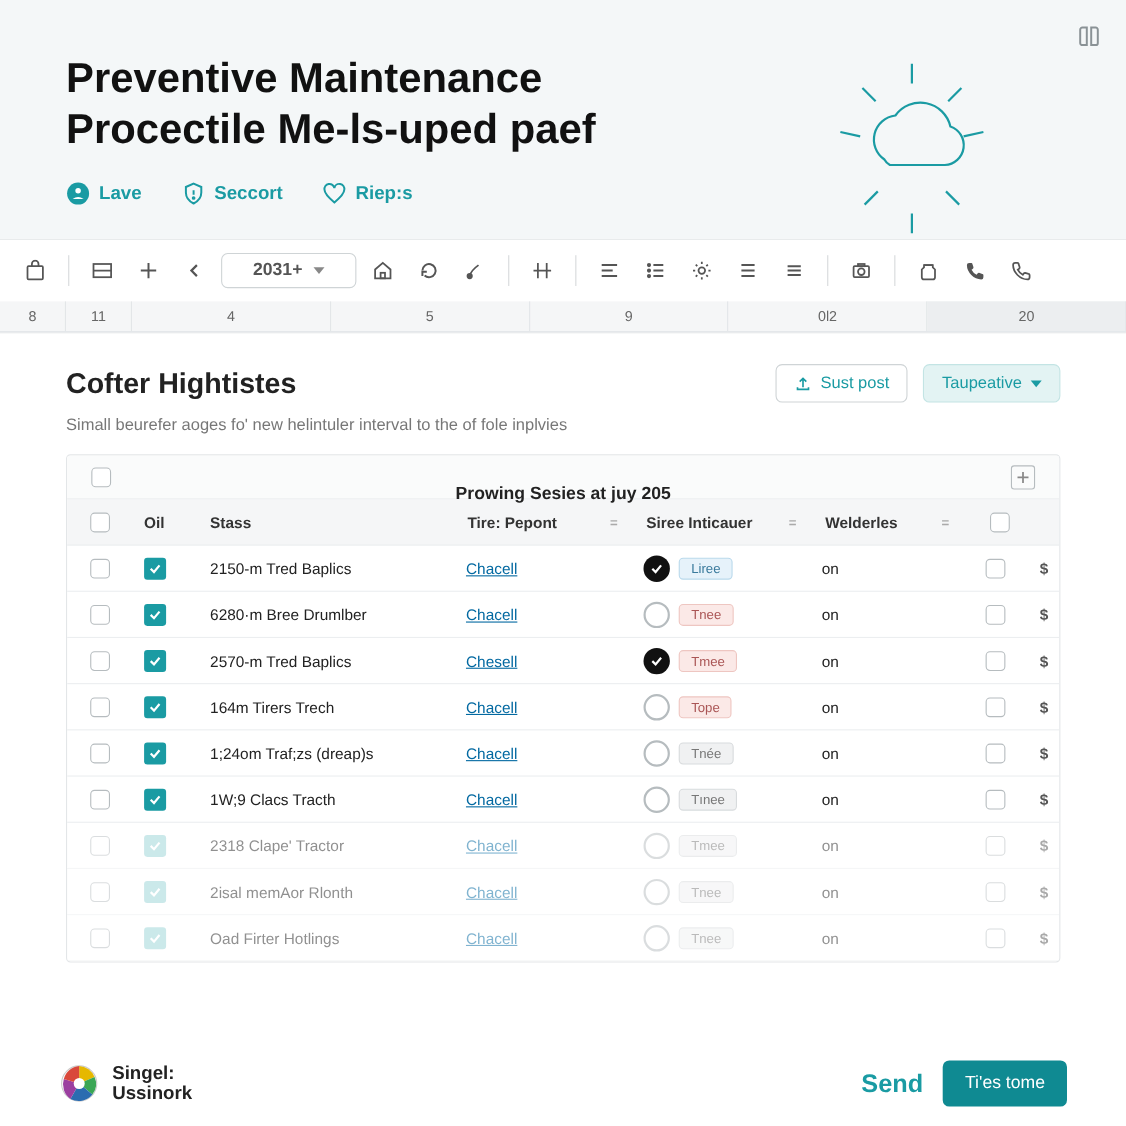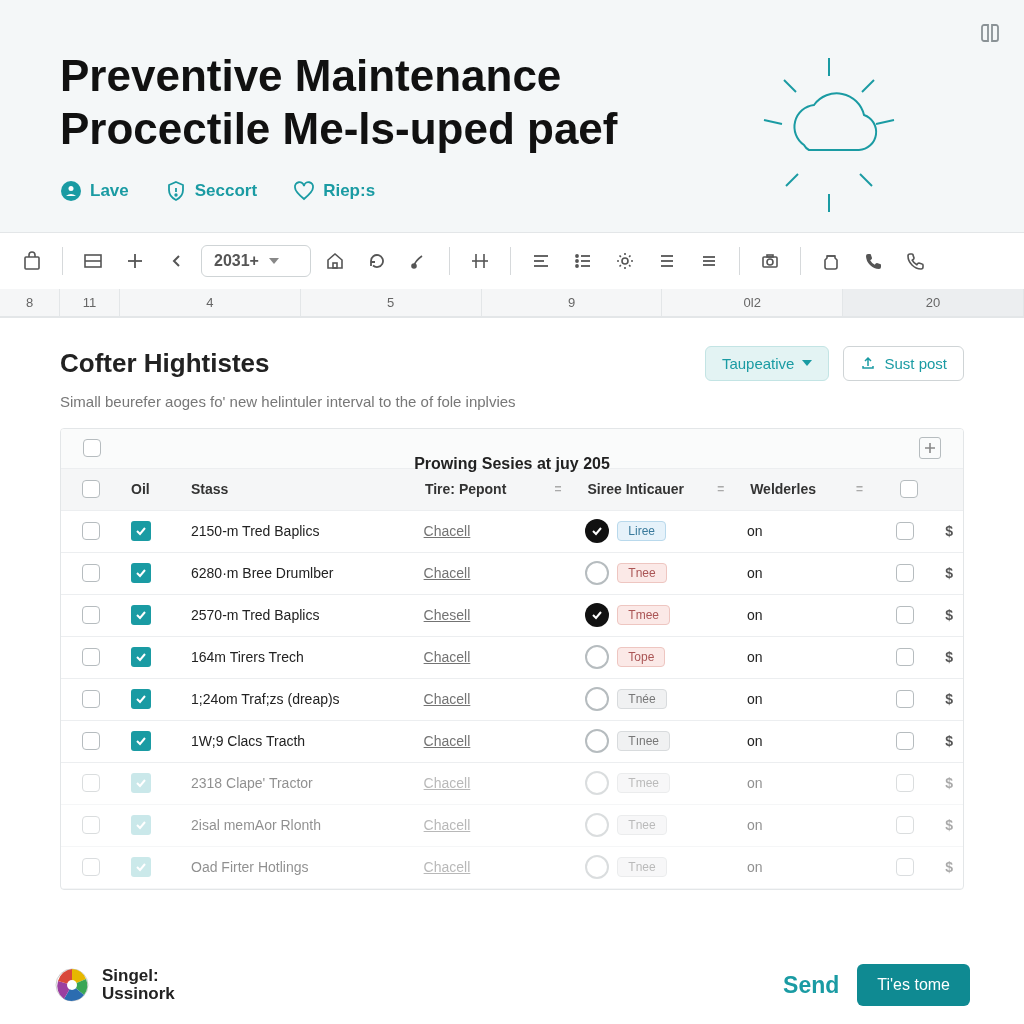--- a/index.html
+++ b/index.html
@@ -1,29 +1,29 @@
 <!DOCTYPE html>
 <html><head>
 <meta charset="utf-8">
 <style>
 * { box-sizing: border-box; margin: 0; padding: 0; }
 body { font-family: -apple-system, BlinkMacSystemFont, "Segoe UI", Arial, sans-serif; background: #fff; color: #222; width: 1024px; height: 1024px; overflow: hidden; position: relative; }
 .header-area { background: #f4f7f8; padding: 50px 60px 30px 60px; position: relative; }
 .corner-icon { position: absolute; top: 22px; right: 22px; }
-.page-title { font-size: 44px; font-weight: 700; line-height: 1.2; color: #111; max-width: 600px; }
+.page-title { font-size: 38px; font-weight: 700; line-height: 1.2; color: #111; max-width: 600px; }
 .breadcrumb-row { display: flex; gap: 36px; margin-top: 24px; align-items: center; }
 .crumb { display: flex; align-items: center; gap: 8px; color: #1a9ba3; font-weight: 600; font-size: 17px; cursor: pointer; }
 .crumb .cicon { width: 22px; height: 22px; display: flex; align-items: center; justify-content: center; }
 .weather { position: absolute; top: 50px; right: 110px; color: #1a9ba3; }
 
 .toolbar-wrap { background: #fff; border-top: 1px solid #e3e6e8; border-bottom: 1px solid #e3e6e8; }
 .toolbar { display: flex; align-items: center; gap: 6px; padding: 10px 14px; color: #555; }
 .tbtn { width: 36px; height: 36px; display: flex; align-items: center; justify-content: center; border-radius: 4px; cursor: pointer; color: #555; }
 .tsep { width: 1px; height: 28px; background: #d6d9db; margin: 0 6px; }
-.year-select { display: flex; align-items: center; gap: 10px; border: 1px solid #cfd4d6; border-radius: 6px; padding: 6px 12px; min-width: 110px; background: #fff; cursor: pointer; }
+.year-select { display: flex; align-items: center; gap: 10px; border: 1px solid #cfd4d6; border-radius: 6px; padding: 6px 28px; min-width: 110px; background: #fff; cursor: pointer; }
 .year-select span { font-weight: 600; font-size: 16px; }
 .chev { width: 0; height: 0; border-left: 5px solid transparent; border-right: 5px solid transparent; border-top: 6px solid #888; }
 
 .ruler { display: flex; background: #f5f6f7; border-bottom: 1px solid #e3e6e8; font-size: 13px; color: #666; }
 .ruler .rcell { flex: 1; text-align: center; padding: 6px 0; border-right: 1px solid #e3e6e8; }
 .ruler .rcell.first { flex: 0 0 60px; }
 .ruler .rcell.sec { flex: 0 0 60px; }
 .ruler .rcell.last { background: #eceef0; }
 
 .content { padding: 28px 60px 0 60px; }
@@ -44,21 +44,21 @@
 .trow.faded { opacity: 0.5; }
 .cell { padding: 8px 10px; font-size: 14px; display: flex; align-items: center; gap: 8px; }
 .c-cb { flex: 0 0 60px; justify-content: center; }
 .c-oil { flex: 0 0 60px; font-weight: 600; }
 .c-stass { flex: 1.8; }
 .c-tire { flex: 1.2; }
 .c-siree { flex: 1.2; }
 .c-weld { flex: 1; gap: 32px; }
 .c-end { flex: 0 0 60px; justify-content: center; }
 .c-dollar { flex: 0 0 24px; font-weight: 600; color: #555; }
-.link { color: #737373; text-decoration: underline; cursor: pointer; }
+.link { color: #0369a1; text-decoration: underline; cursor: pointer; }
 .col-eq { color: #aaa; font-size: 12px; margin-left: auto; padding-right: 6px; }
 .chkbox { width: 18px; height: 18px; border: 1.5px solid #b6bcbf; border-radius: 4px; background: #fff; cursor: pointer; }
 .oilchk { width: 20px; height: 20px; background: #1a9ba3; border-radius: 3px; display: flex; align-items: center; justify-content: center; }
 .oilchk.light { opacity: 0.45; }
 .radio-dark { width: 24px; height: 24px; border-radius: 50%; background: #111; display: flex; align-items: center; justify-content: center; }
 .radio-empty { width: 24px; height: 24px; border-radius: 50%; border: 2.5px solid #b6bcbf; background: #fff; }
 .pill { display: inline-block; padding: 2px 10px; border-radius: 4px; font-size: 12px; border: 1px solid; }
 .pill.blue { background: #e6f2fa; border-color: #b9d9ec; color: #3a7a9c; }
 .pill.red { background: #fbe9e7; border-color: #eec6c1; color: #a55; }
 .pill.grey { background: #f0f1f2; border-color: #d8dbdd; color: #777; }
@@ -260,30 +260,30 @@
     <div class="rcell">9</div>
     <div class="rcell">0l2</div>
     <div class="rcell last">20</div>
   </div>
 </div>
 
 <div class="content">
   <div class="section-head-row">
     <div class="section-title">Cofter Hightistes</div>
     <div class="section-actions">
-      <div class="pillbtn green">
-        <span>Taupeative</span>
-        <div class="chev" style="border-top-color:#1a9ba3"></div>
-      </div>
       <div class="pillbtn">
         <svg width="16" height="16" viewBox="0 0 16 16" fill="none" stroke="#1a9ba3" stroke-width="1.5">
             <path d="M8 11 V3 M5 6 l3-3 l3 3"></path>
             <path d="M3 11 v2 h10 v-2"></path>
           </svg>
         <span>Sust post</span>
+      </div>
+      <div class="pillbtn green">
+        <span>Taupeative</span>
+        <div class="chev" style="border-top-color:#1a9ba3"></div>
       </div>
     </div>
   </div>
   <div class="subtitle">Simall beurefer aoges fo' new helintuler interval to the of fole inplvies</div>
 
   <div class="table">
 
     <div class="trow group">
       <div class="gcb">
           <div class="chkbox"></div>

